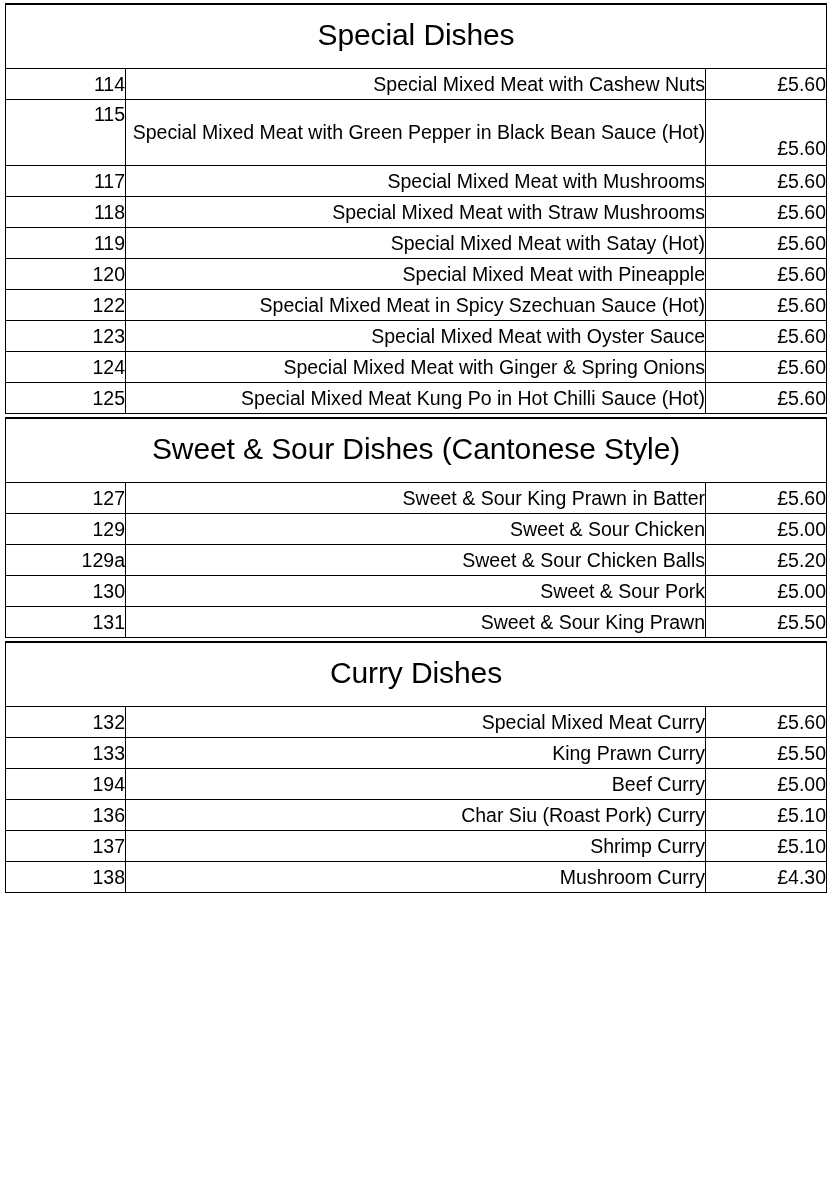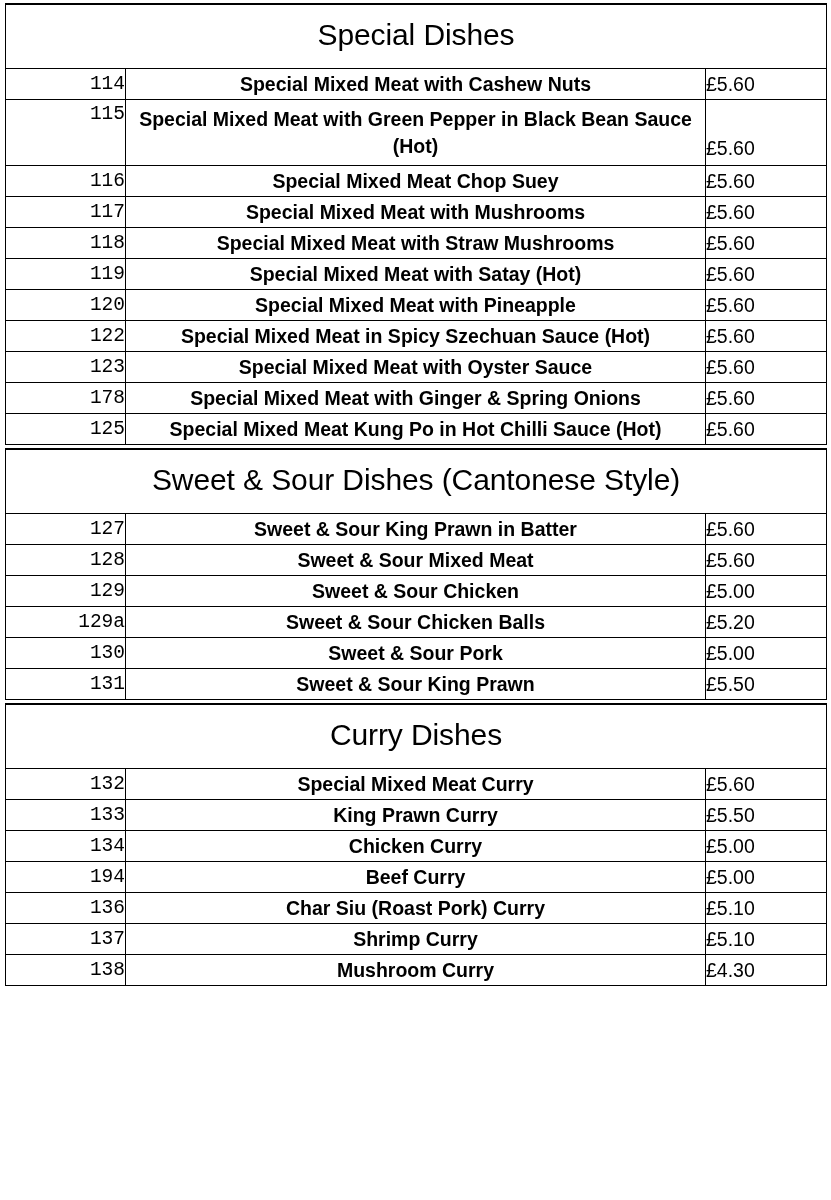--- a/index.html
+++ b/index.html
@@ -52,31 +52,29 @@
     font-size: 19.5px;
     line-height: 1.38;
     height: 30px;
     padding: 0;
   }
   .cell-num {
     text-align: right;
     padding: 0 4px 1px 2px;
     vertical-align: middle;
     white-space: nowrap;
-    font-family: Liberation Mono, monospace;
   }
   .cell-desc {
-    text-align: center;
+    text-align: right;
     padding: 0 3px 1px 4px;
     vertical-align: middle;
     overflow: hidden;
-    font-weight: bold;
   }
   .cell-price {
-    text-align: left;
+    text-align: right;
     padding: 0 6px 1px 2px;
     vertical-align: middle;
     white-space: nowrap;
   }
   
   .item-row.tall td { height: 62px; }
   .item-row.tall .cell-num   { vertical-align: top;    padding-top: 1px; }
   .item-row.tall .cell-desc  { vertical-align: middle; }
   .item-row.tall .cell-price { vertical-align: bottom; padding-bottom: 3px; }
 </style>
@@ -99,25 +97,20 @@
             <td class="cell-num">114</td>
             <td class="cell-desc">Special Mixed Meat with Cashew Nuts</td>
             <td class="cell-price">£5.60</td>
           </tr>
           <tr class="item-row tall">
             <td class="cell-num">115</td>
             <td class="cell-desc">Special Mixed Meat with Green Pepper in Black Bean Sauce (Hot)</td>
             <td class="cell-price">£5.60</td>
           </tr>
           <tr class="item-row">
-            <td class="cell-num">116</td>
-            <td class="cell-desc">Special Mixed Meat Chop Suey</td>
-            <td class="cell-price">£5.60</td>
-          </tr>
-          <tr class="item-row">
             <td class="cell-num">117</td>
             <td class="cell-desc">Special Mixed Meat with Mushrooms</td>
             <td class="cell-price">£5.60</td>
           </tr>
           <tr class="item-row">
             <td class="cell-num">118</td>
             <td class="cell-desc">Special Mixed Meat with Straw Mushrooms</td>
             <td class="cell-price">£5.60</td>
           </tr>
           <tr class="item-row">
@@ -134,21 +127,21 @@
             <td class="cell-num">122</td>
             <td class="cell-desc">Special Mixed Meat in Spicy Szechuan Sauce (Hot)</td>
             <td class="cell-price">£5.60</td>
           </tr>
           <tr class="item-row">
             <td class="cell-num">123</td>
             <td class="cell-desc">Special Mixed Meat with Oyster Sauce</td>
             <td class="cell-price">£5.60</td>
           </tr>
           <tr class="item-row">
-            <td class="cell-num">178</td>
+            <td class="cell-num">124</td>
             <td class="cell-desc">Special Mixed Meat with Ginger &amp; Spring Onions</td>
             <td class="cell-price">£5.60</td>
           </tr>
           <tr class="item-row">
             <td class="cell-num">125</td>
             <td class="cell-desc">Special Mixed Meat Kung Po in Hot Chilli Sauce (Hot)</td>
             <td class="cell-price">£5.60</td>
           </tr>
         </tbody>
       </table>
@@ -161,25 +154,20 @@
         <tbody>
           <tr class="section-header">
             <td colspan="3">Sweet &amp; Sour Dishes (Cantonese Style)</td>
           </tr>
           <tr class="item-row">
             <td class="cell-num">127</td>
             <td class="cell-desc">Sweet &amp; Sour King Prawn in Batter</td>
             <td class="cell-price">£5.60</td>
           </tr>
           <tr class="item-row">
-            <td class="cell-num">128</td>
-            <td class="cell-desc">Sweet &amp; Sour Mixed Meat</td>
-            <td class="cell-price">£5.60</td>
-          </tr>
-          <tr class="item-row">
             <td class="cell-num">129</td>
             <td class="cell-desc">Sweet &amp; Sour Chicken</td>
             <td class="cell-price">£5.00</td>
           </tr>
           <tr class="item-row">
             <td class="cell-num">129a</td>
             <td class="cell-desc">Sweet &amp; Sour Chicken Balls</td>
             <td class="cell-price">£5.20</td>
           </tr>
           <tr class="item-row">
@@ -208,25 +196,20 @@
             <td class="cell-num">132</td>
             <td class="cell-desc">Special Mixed Meat Curry</td>
             <td class="cell-price">£5.60</td>
           </tr>
           <tr class="item-row">
             <td class="cell-num">133</td>
             <td class="cell-desc">King Prawn Curry</td>
             <td class="cell-price">£5.50</td>
           </tr>
           <tr class="item-row">
-            <td class="cell-num">134</td>
-            <td class="cell-desc">Chicken Curry</td>
-            <td class="cell-price">£5.00</td>
-          </tr>
-          <tr class="item-row">
             <td class="cell-num">194</td>
             <td class="cell-desc">Beef Curry</td>
             <td class="cell-price">£5.00</td>
           </tr>
           <tr class="item-row">
             <td class="cell-num">136</td>
             <td class="cell-desc">Char Siu (Roast Pork) Curry</td>
             <td class="cell-price">£5.10</td>
           </tr>
           <tr class="item-row">

